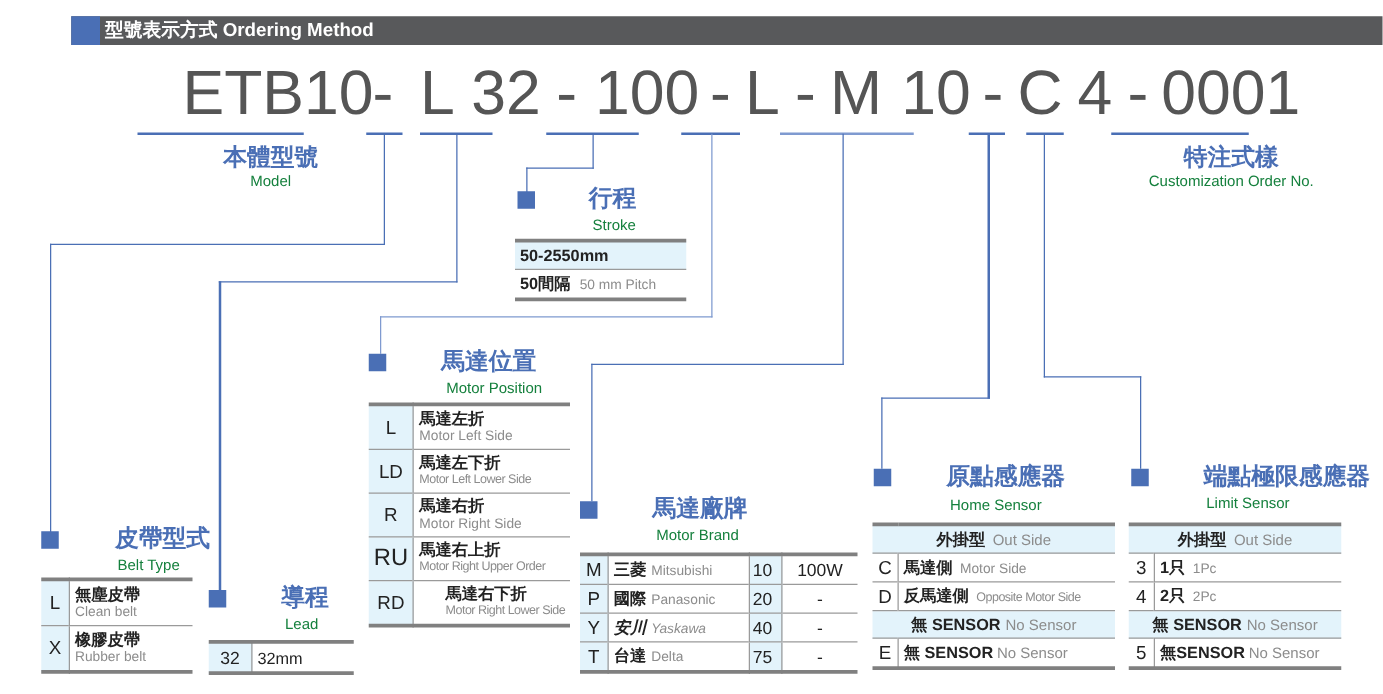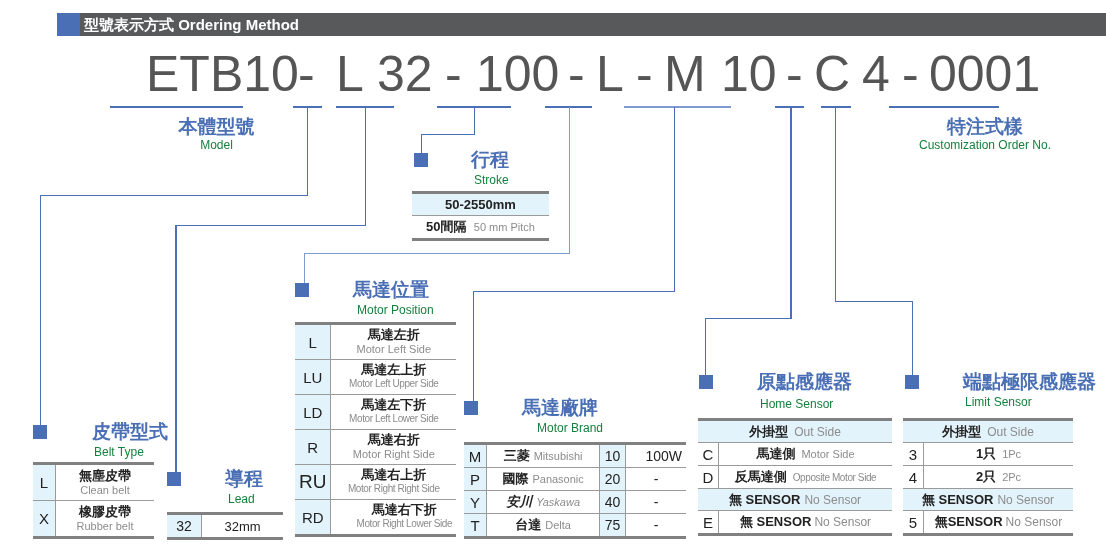--- a/index.html
+++ b/index.html
@@ -13,21 +13,21 @@
   .code { top:44px; font-size:50px; color:#555555; line-height:60px; white-space:nowrap; font-family:"Liberation Sans", sans-serif; }
   
   .ln { background:#4a6fb5; position:absolute; }
   .lnl { background:#7f9ad0; position:absolute; }
   
   .sec-title { font-size:19px; font-weight:bold; color:#4a6fb5; white-space:nowrap; line-height:22px; }
   .sec-sub { font-size:12px; color:#15803d; white-space:nowrap; line-height:14px; }
   .sq { width:14px; height:14px; background:#4a6fb5; position:absolute; }
   
   table.t { border-collapse:collapse; position:absolute; font-size:13px; color:#222; }
-  table.t td { padding:0 4px; white-space:nowrap;text-align:center; }
+  table.t td { padding:0 4px; white-space:nowrap; }
   .tb-top { border-top:3px solid #808080; }
   .tb-bot { border-bottom:3px solid #808080; }
   .row-b { border-bottom:1px solid #9a9a9a; }
   .key { background:#e3f3fb; text-align:center; border-right:1px solid #9a9a9a; font-size:15px; }
   .zh { font-weight:bold; color:#222; font-size:13px; }
   .en { color:#8c8c8c; font-size:11px; }
   .en-s { color:#8c8c8c; font-size:10px; letter-spacing:-0.4px; }
   .hl { background:#e3f3fb; }
 </style>
 </head>
@@ -122,45 +122,38 @@
 <table class="t" id="mp-table" style="left:295px;top:322px;width:157px;">
   <tbody id="mp-body">
       <tr class="tb-top row-b">
         <td class="key" style="width:34px;height:34px;font-size:15px;">L</td>
         <td style="line-height:14px;">
           <div class="zh">馬達左折</div>
           <div class="en">Motor Left Side</div>
         </td>
       </tr>
       <tr class="row-b">
-        <td class="key" style="width:34px;height:34px;font-size:15px;">LU</td>
-        <td style="line-height:14px;">
-          <div class="zh">馬達左上折</div>
-          <div class="en-s">Motor Left Upper Side</div>
-        </td>
-      </tr>
-      <tr class="row-b">
         <td class="key" style="width:34px;height:34px;font-size:15px;">LD</td>
         <td style="line-height:14px;">
           <div class="zh">馬達左下折</div>
           <div class="en-s">Motor Left Lower Side</div>
         </td>
       </tr>
       <tr class="row-b">
         <td class="key" style="width:34px;height:34px;font-size:15px;">R</td>
         <td style="line-height:14px;">
           <div class="zh">馬達右折</div>
           <div class="en">Motor Right Side</div>
         </td>
       </tr>
       <tr class="row-b">
         <td class="key" style="width:34px;height:34px;font-size:19px;">RU</td>
         <td style="line-height:14px;">
           <div class="zh">馬達右上折</div>
-          <div class="en-s">Motor Right Right Side</div>
+          <div class="en-s">Motor Right Upper Order</div>
         </td>
       </tr>
       <tr class="tb-bot">
         <td class="key" style="width:34px;height:34px;font-size:15px;">RD</td>
         <td style="line-height:14px;padding-left:25px;">
           <div class="zh">馬達右下折</div>
           <div class="en-s">Motor Right Lower Side</div>
         </td>
       </tr>
     </tbody>
@@ -195,28 +188,28 @@
   <tbody>
       <tr class="tb-top tb-bot">
     <td class="key" style="width:26px;height:22px;font-size:14px;">32</td>
     <td style="font-size:13px;">32mm</td>
   </tr>
 </tbody>
   </table>
 
 <div class="sq" style="left:464px;top:401px;"></div>
 <div class="abs sec-title" style="left:482px;top:397px;">馬達廠牌</div>
-<div class="abs sec-sub" style="left:497px;top:421px;">Motor Brand</div>
+<div class="abs sec-sub" style="left:485px;top:421px;">Motor Brand</div>
 <table class="t" style="left:464px;top:442px;width:222px;">
   <tbody id="mb-body">
       <tr class="tb-top row-b">
         <td class="key" style="width:14px;height:22px;">M</td>
         <td style="border-right:1px solid #9a9a9a;"><span class="zh">三菱</span><span class="en" style="margin-left:4px;">Mitsubishi</span></td>
         <td class="hl" style="font-size:14px;padding:0 2px;border-right:1px solid #9a9a9a;">10</td>
-        <td style="font-size:14px;text-align:right;width:52px;">100W</td>
+        <td style="font-size:14px;text-align:center;width:52px;">100W</td>
       </tr>
       <tr class="row-b">
         <td class="key" style="width:14px;height:22px;">P</td>
         <td style="border-right:1px solid #9a9a9a;"><span class="zh">國際</span><span class="en" style="margin-left:4px;">Panasonic</span></td>
         <td class="hl" style="font-size:14px;padding:0 2px;border-right:1px solid #9a9a9a;">20</td>
         <td style="font-size:14px;text-align:center;width:52px;">-</td>
       </tr>
       <tr class="row-b">
         <td class="key" style="width:14px;height:22px;">Y</td>
         <td style="border-right:1px solid #9a9a9a;font-style:italic;"><span class="zh">安川</span><span class="en" style="margin-left:4px;">Yaskawa</span></td>

